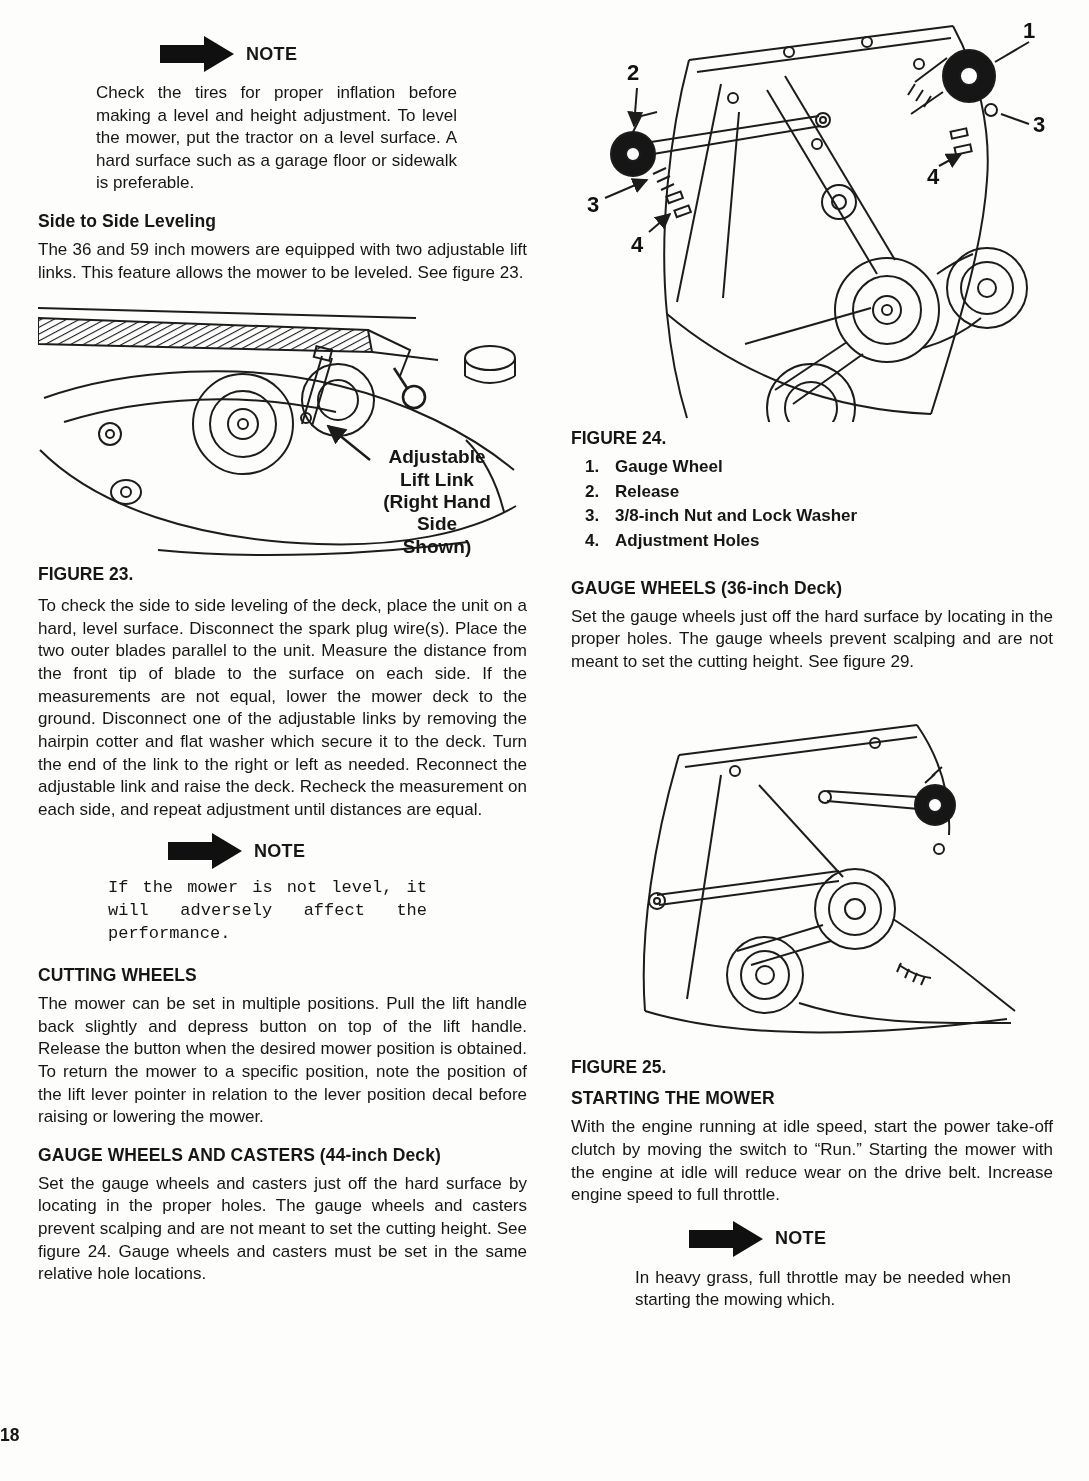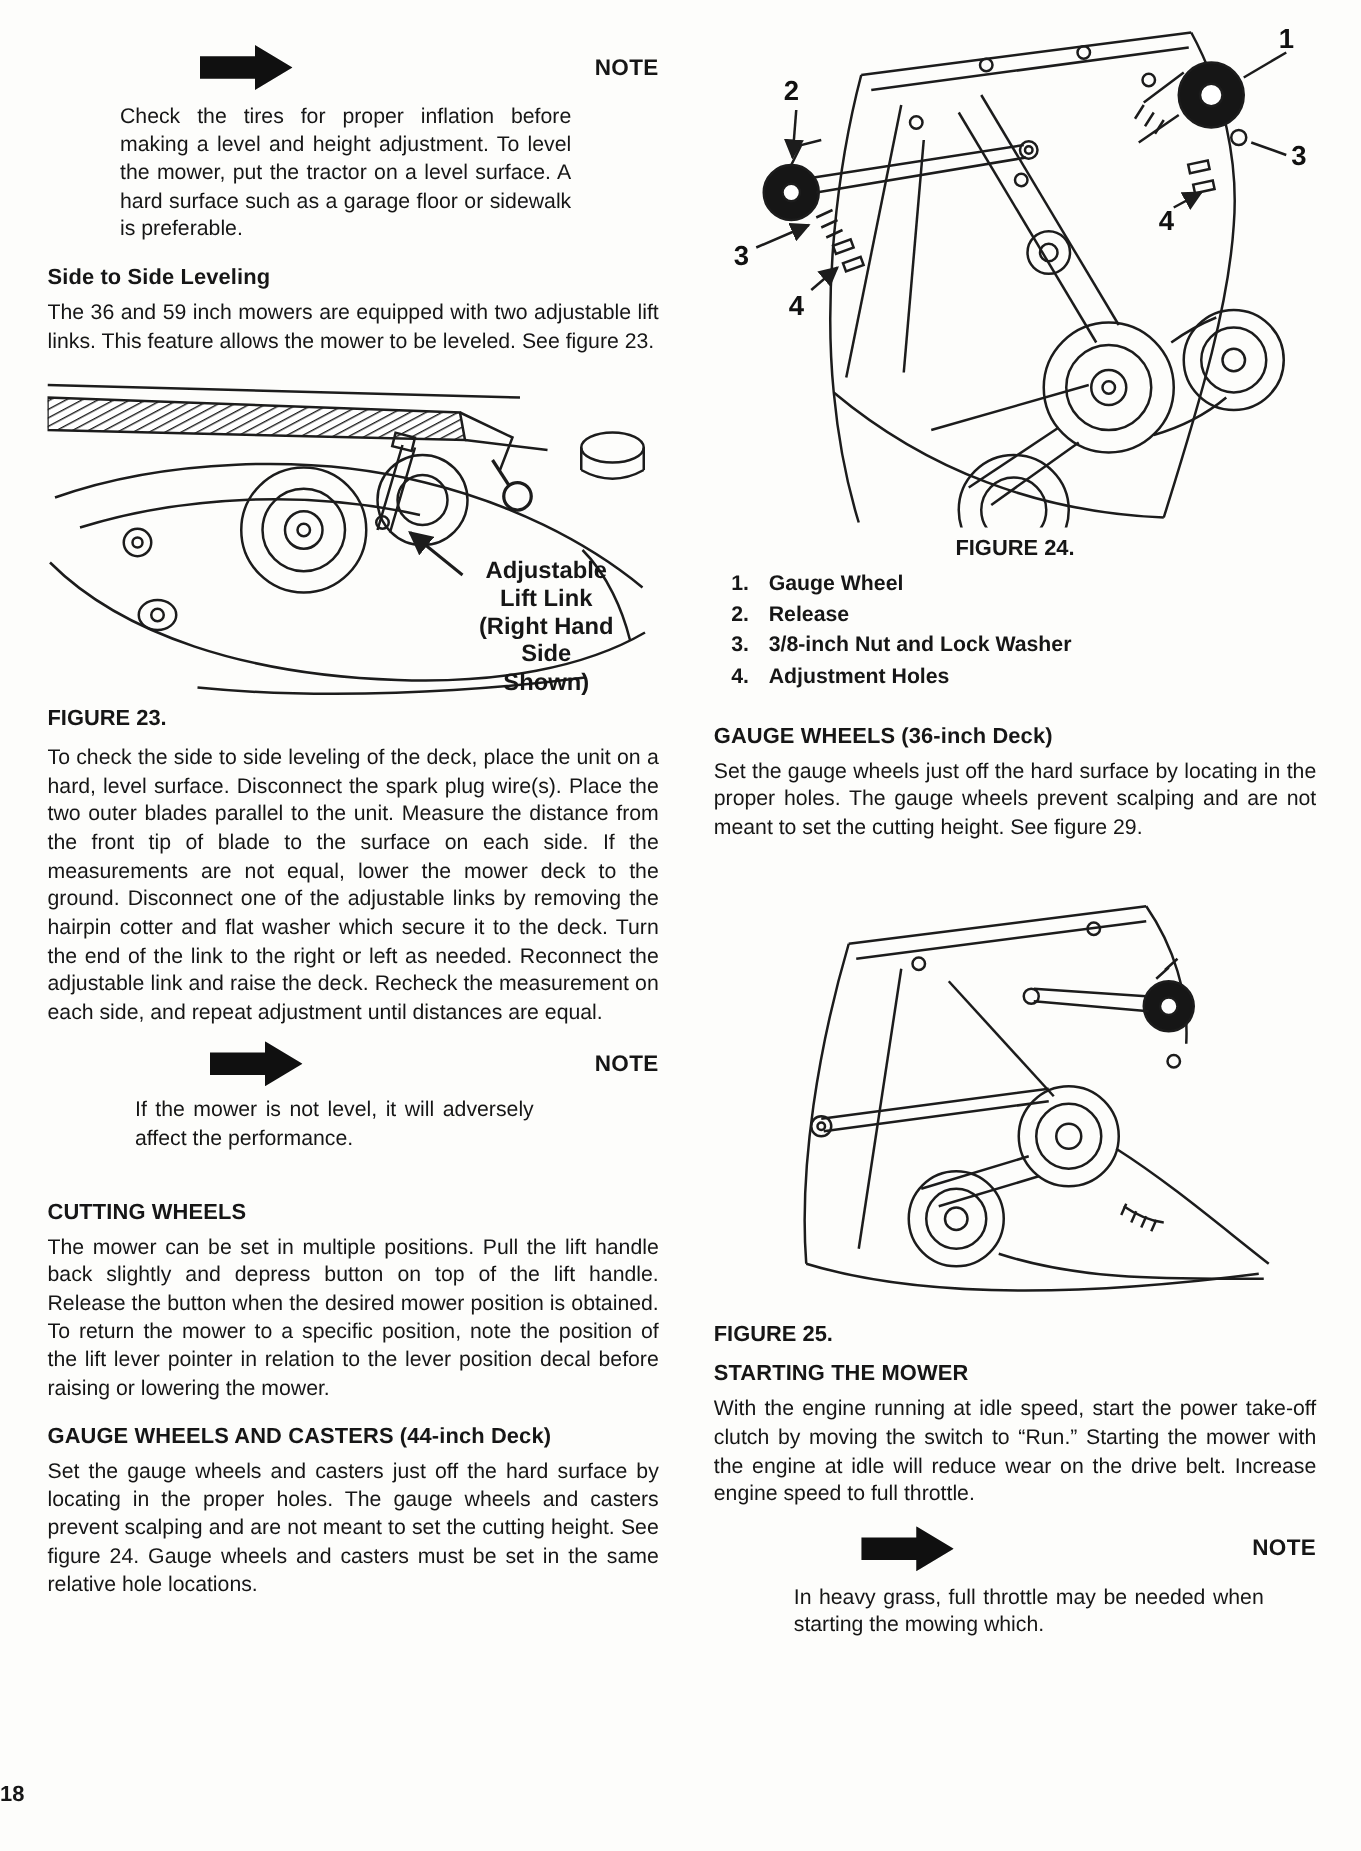--- a/index.html
+++ b/index.html
@@ -4,31 +4,31 @@
 <style>
   html,body{margin:0;padding:0;}
   body{width:1089px;min-height:1481px;background:#e8e8e4;font-family:"Liberation Sans",sans-serif;color:#161616;}
   .page{position:relative;width:1089px;height:1481px;background:#fdfdfb;box-sizing:border-box;padding:12px 36px 0 38px;overflow:hidden;}
   .columns{display:flex;gap:44px;}
   .col{box-sizing:border-box;flex:none;}
   .col.left{width:489px;padding-top:24px;}
   .col.right{width:482px;}
   .body-text{font-size:17px;line-height:1.33;text-align:justify;margin:0 0 16px 0;}
   .subheading{font-size:17.5px;font-weight:bold;margin:0 0 7px 0;letter-spacing:.1px;}
-  .note-block{display:flex;align-items:center;gap:24px;margin:0 0 10px 122px;justify-content:space-between;}
+  .note-block{display:flex;align-items:center;gap:12px;margin:0 0 10px 122px;}
   .note-block.right-col{margin-left:118px;}
   .note-label{font-weight:bold;font-size:18px;letter-spacing:.3px;}
   .note-arrow{display:block;}
   .note-para{padding:0 70px 0 58px;}
-  .note-para-2{padding:0 100px 0 70px;margin-bottom:36px;}
+  .note-para-2{padding:0 100px 0 70px;margin-bottom:20px;font-family:Liberation Mono, monospace;}
   .note-para-3{padding:0 42px 0 64px;}
   .figure{position:relative;margin:4px 0 6px 0;}
   .figure svg{display:block;}
   .fig-caption{font-weight:bold;font-size:17.5px;margin:0 0 10px 0;}
-  .fig-caption.tight{margin-bottom:6px;text-align:center;}
+  .fig-caption.tight{margin-bottom:6px;}
   .fig23-callout{position:absolute;right:34px;top:146px;width:112px;font-weight:bold;font-size:19px;line-height:1.18;text-align:center;}
   .legend{margin:0 0 24px 14px;}
   .legend-row{display:flex;font-weight:bold;font-size:17px;line-height:1.45;}
   .legend-num{width:30px;flex:none;}
   .mb-lg{margin-bottom:40px;}
   .page-number{position:absolute;left:0;right:0;bottom:35px;text-align:left;font-size:17.5px;font-weight:bold;}
 </style>
 </head>
 <body>
 

